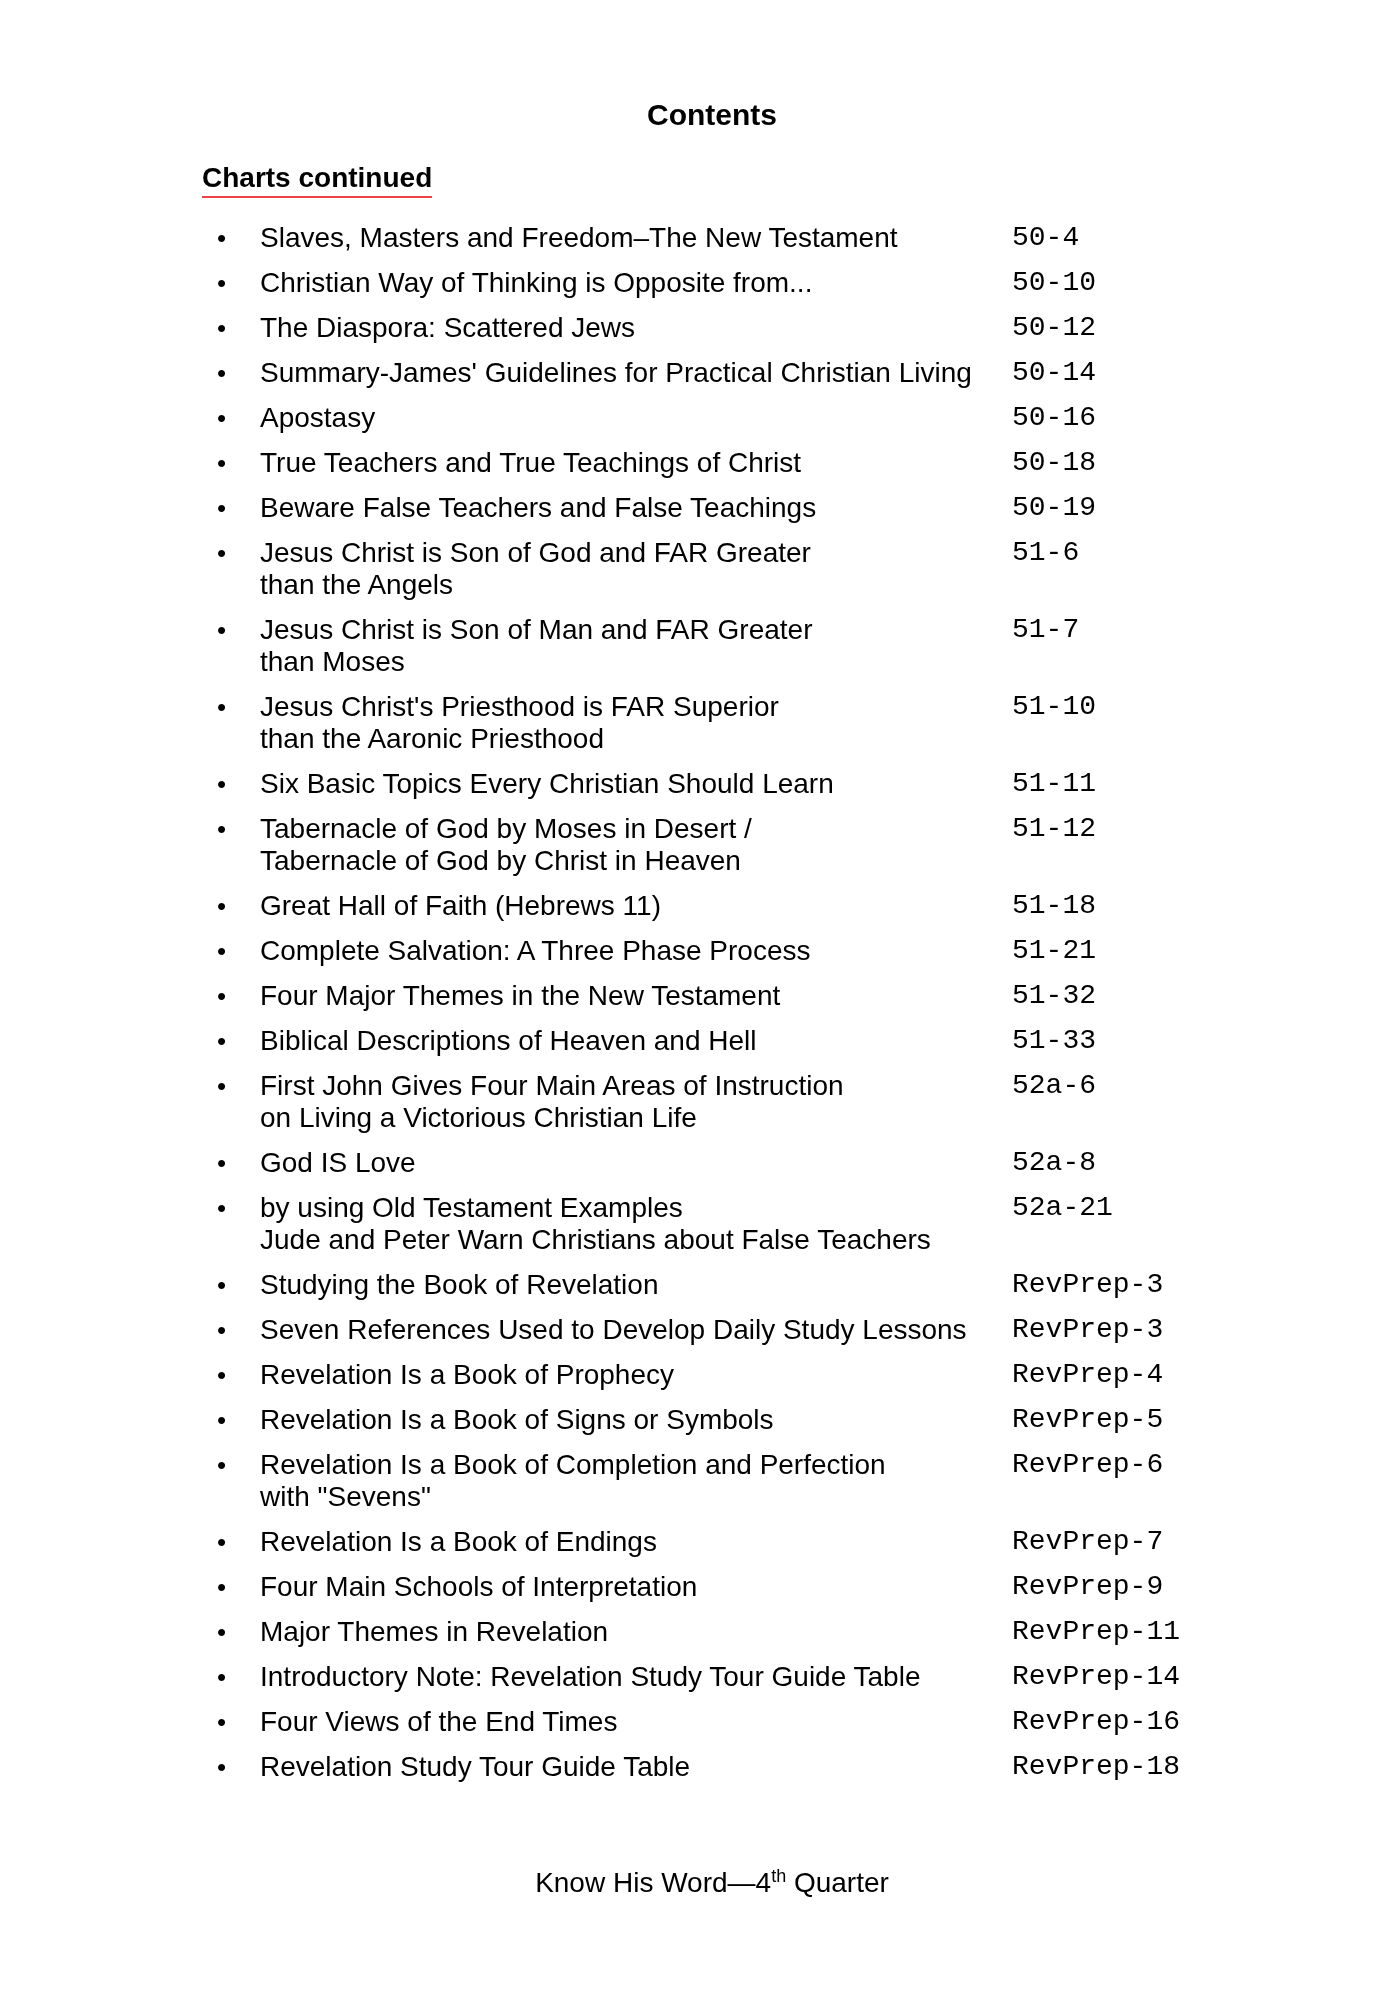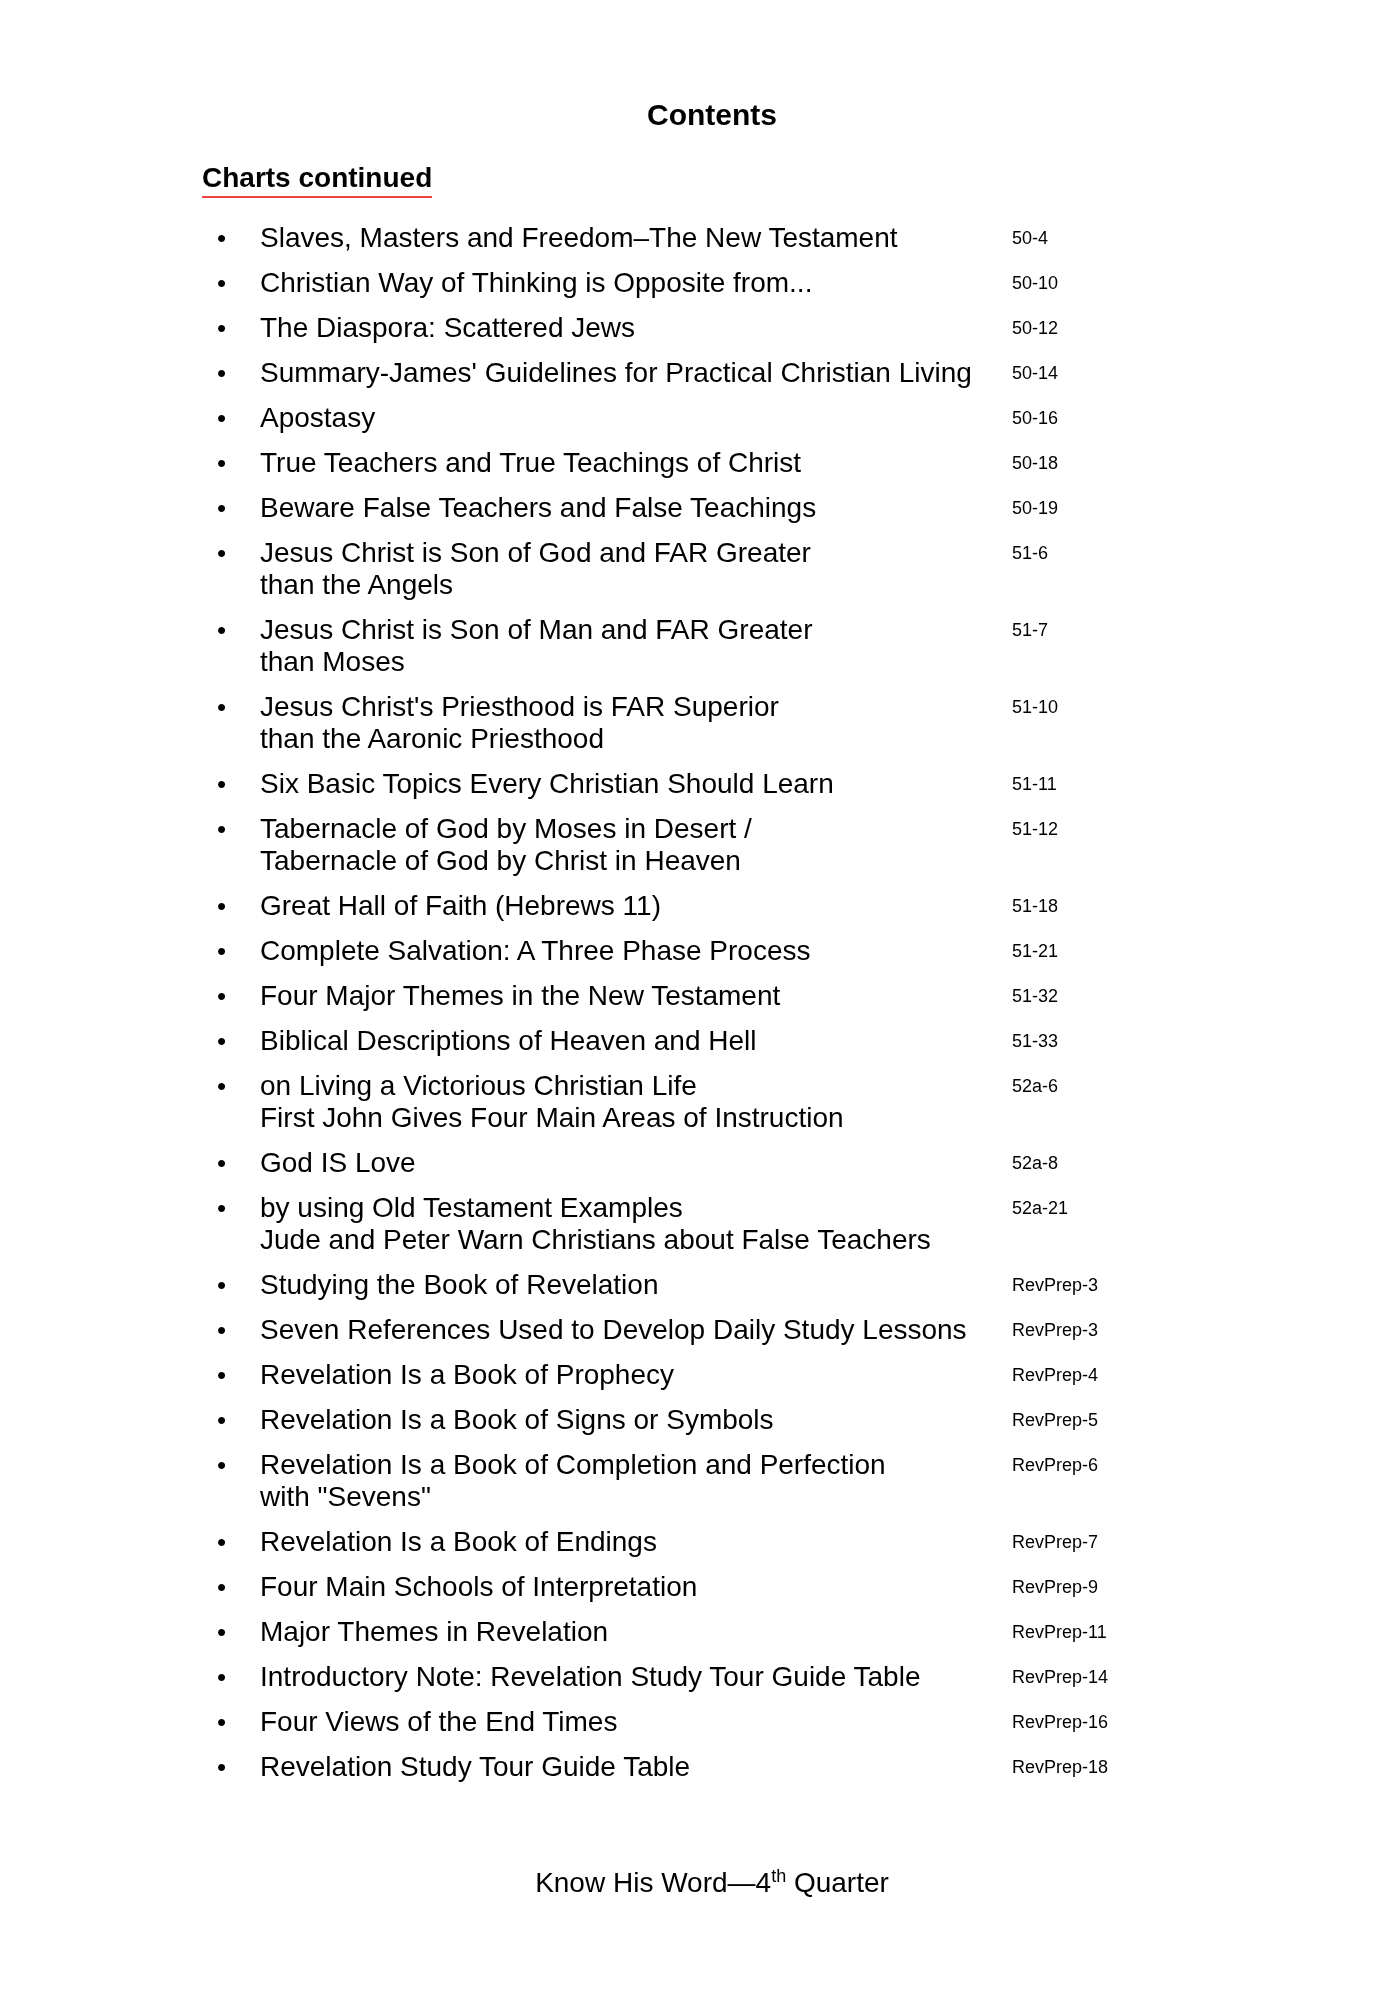--- a/index.html
+++ b/index.html
@@ -77,23 +77,24 @@
     flex: 0 0 752px;
     width: 752px;
     font-size: 28px;
     line-height: 32px;
   }
   .entry-line {
     white-space: nowrap;
   }
   .entry-page {
     flex: 1 1 auto;
-    font-size: 18px;
+    font-size: 28px;
     line-height: 32px;
     white-space: nowrap;
+    font-family: Liberation Mono, monospace;
   }
 
   .footer {
     position: absolute;
     top: 1867px;
     left: 0;
     width: 1400px;
     text-align: center;
     font-size: 28px;
     line-height: 32px;
@@ -243,22 +244,22 @@
     <span class="bullet">•</span>
     <span class="entry-title">
           <div class="entry-line">Biblical Descriptions of Heaven and Hell</div>
         </span>
     <span class="entry-page">51-33</span>
   </li>
 
   <li class="toc-row">
     <span class="bullet">•</span>
     <span class="entry-title">
+          <div class="entry-line">First John Gives Four Main Areas of Instruction</div>
           <div class="entry-line">on Living a Victorious Christian Life</div>
-          <div class="entry-line">First John Gives Four Main Areas of Instruction</div>
         </span>
     <span class="entry-page">52a-6</span>
   </li>
 
   <li class="toc-row">
     <span class="bullet">•</span>
     <span class="entry-title">
           <div class="entry-line">God IS Love</div>
         </span>
     <span class="entry-page">52a-8</span>

